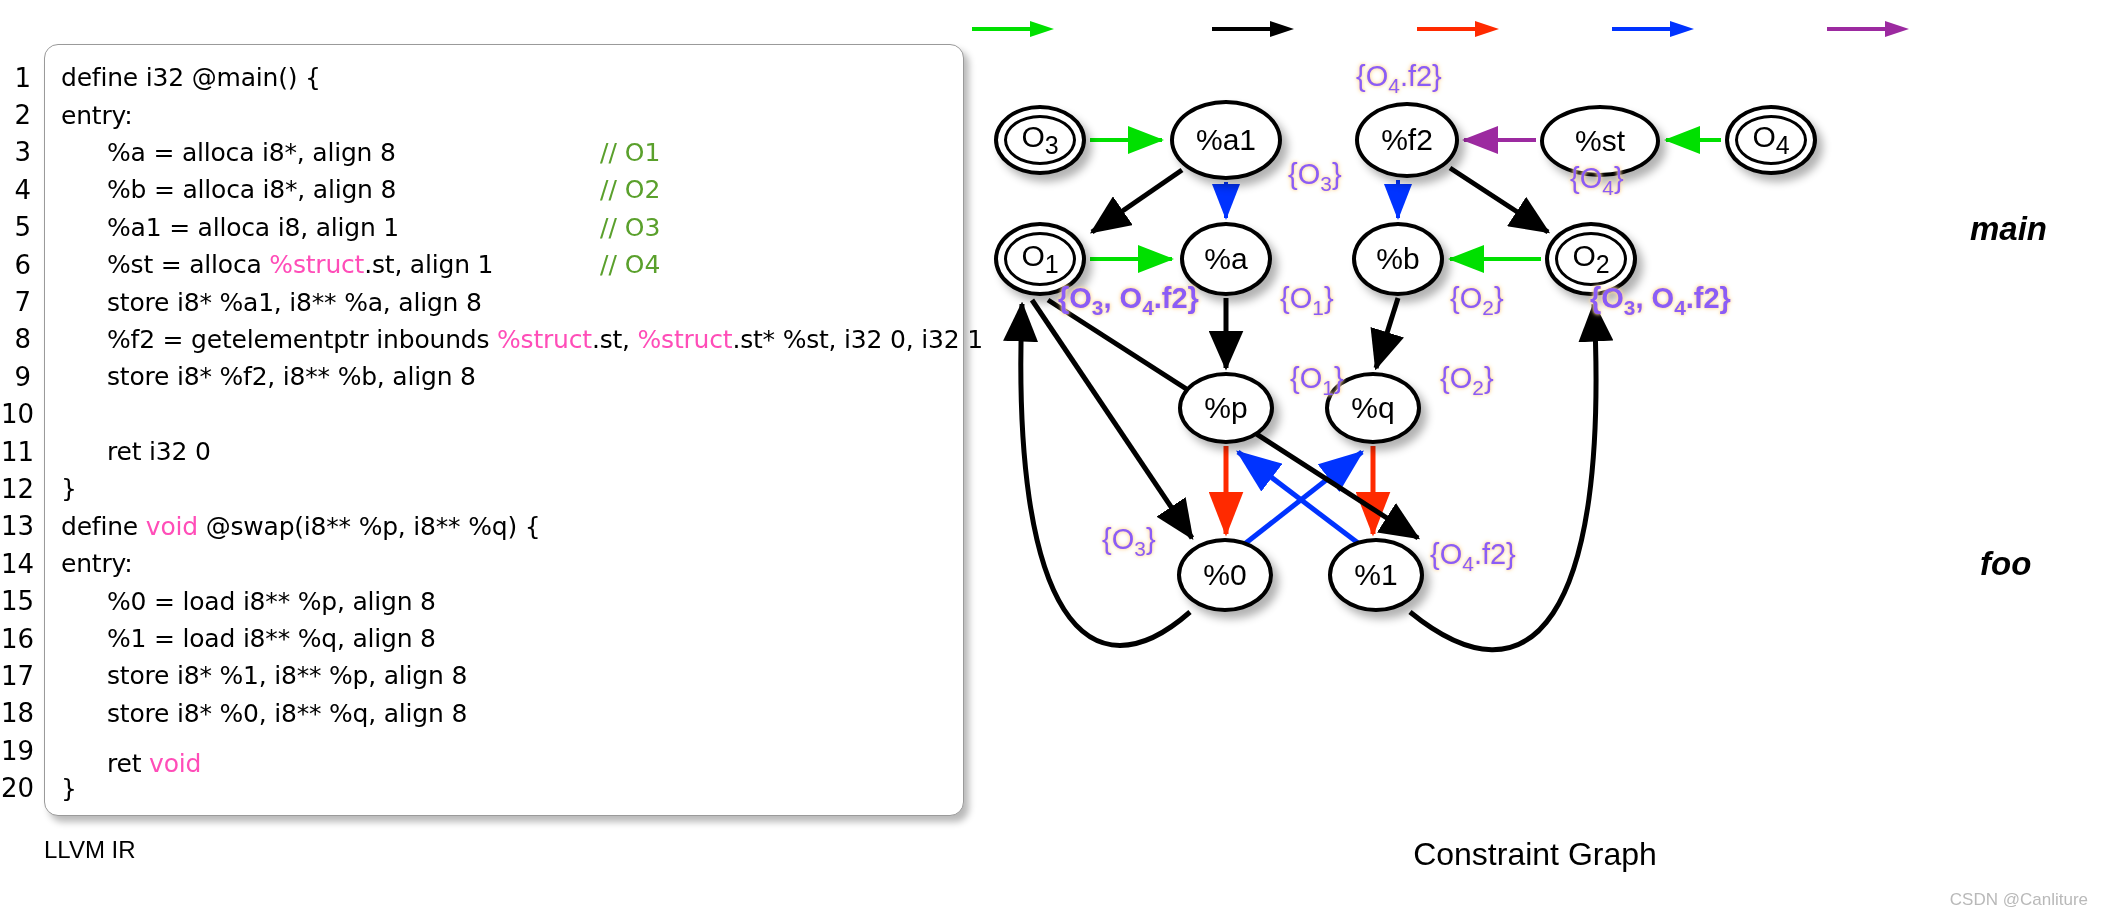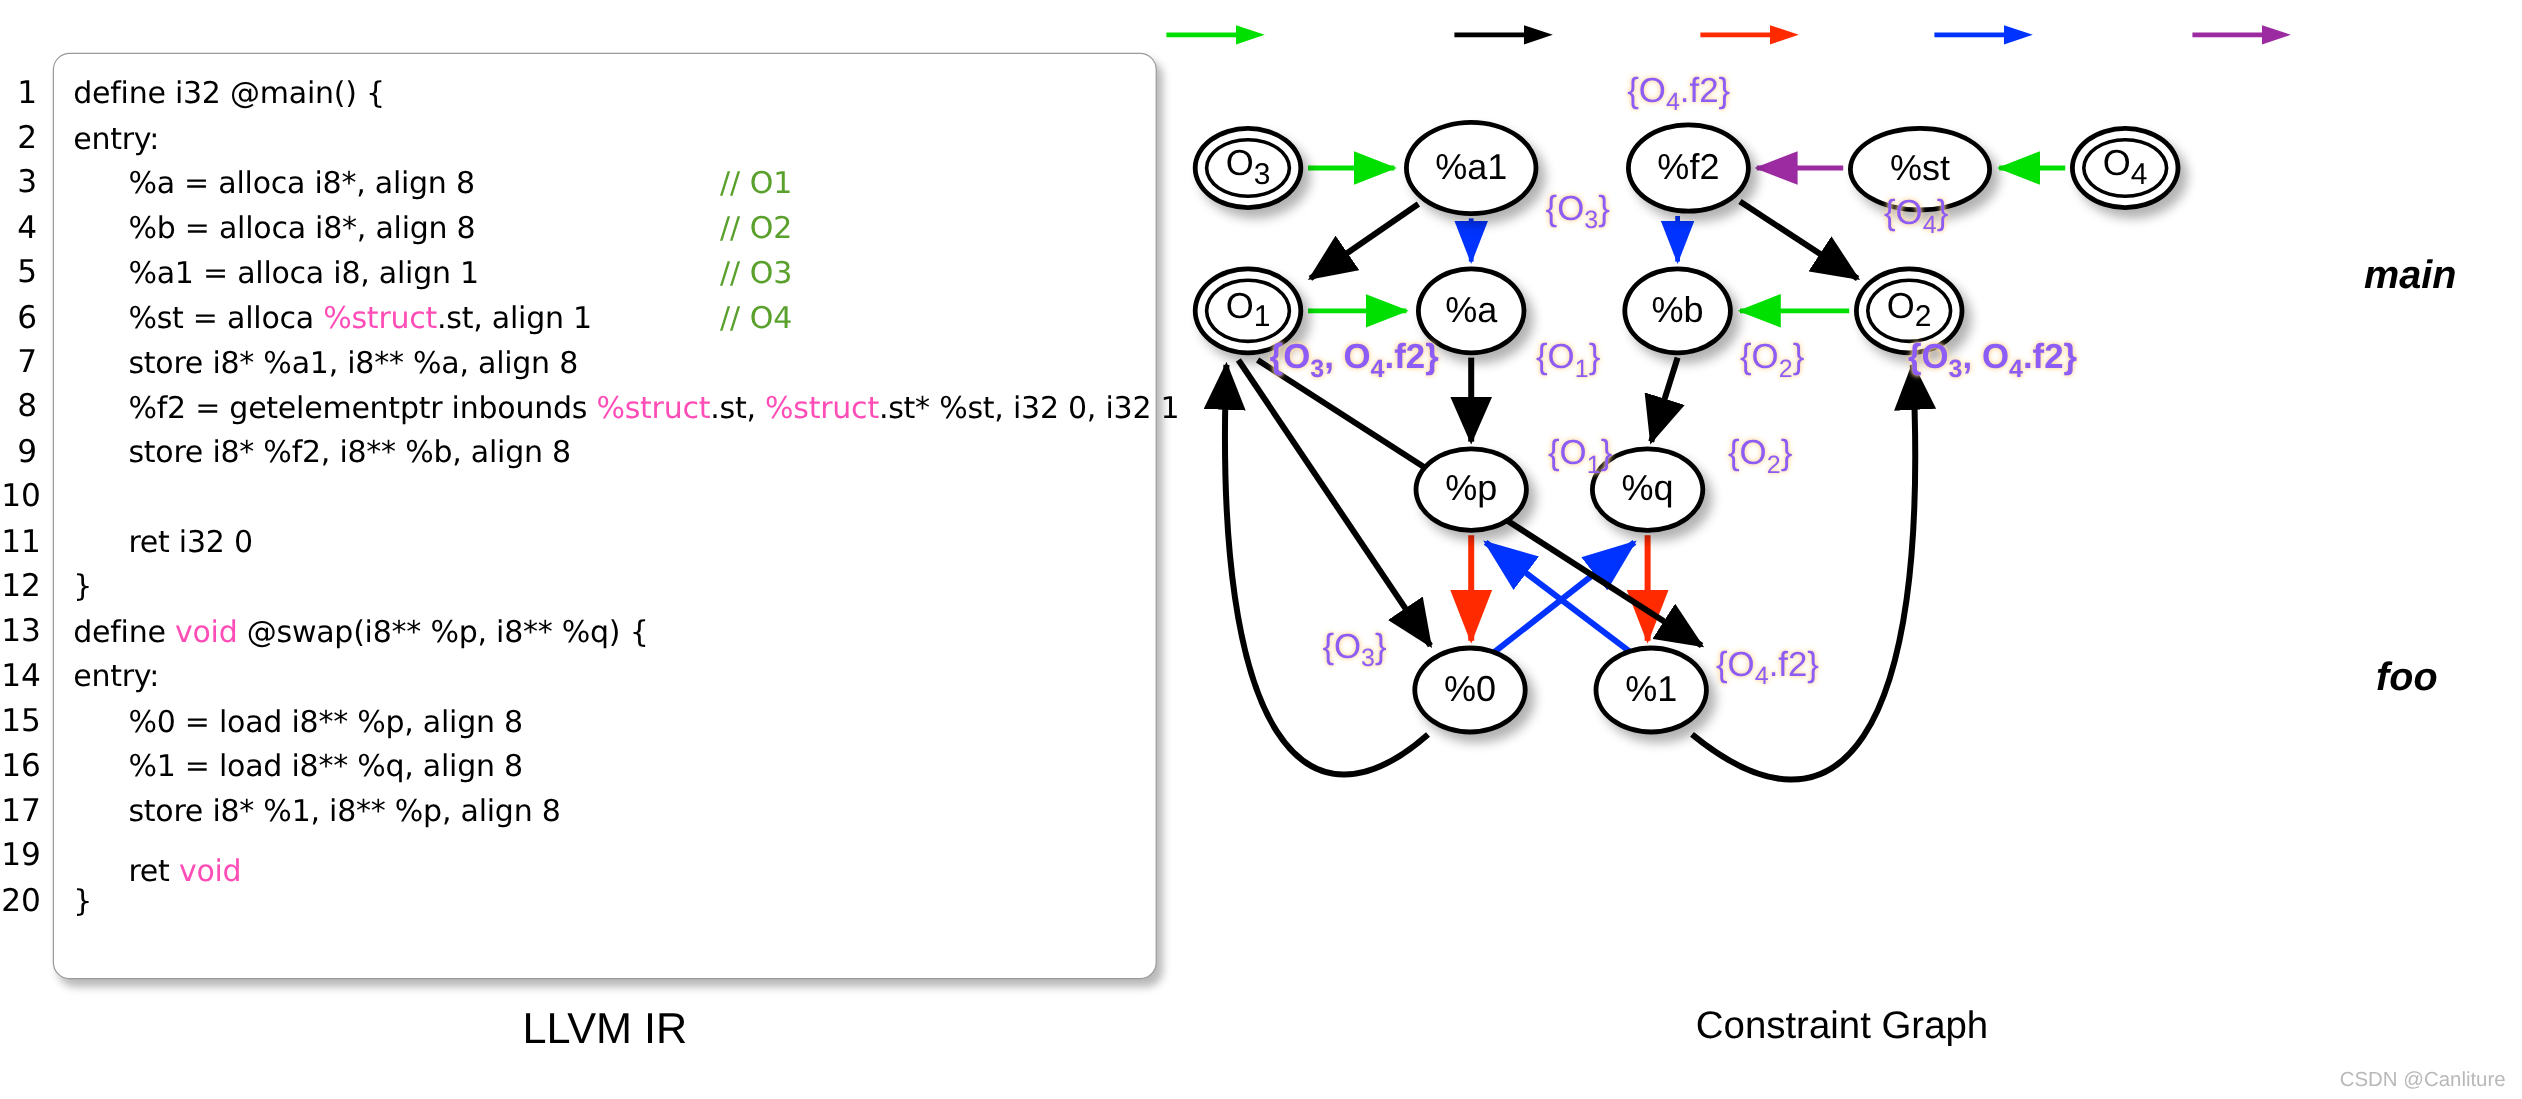--- a/index.html
+++ b/index.html
@@ -28,22 +28,22 @@
   .code-row{position:relative;}
   .ctext{
     font-size:25px;color:#000;white-space:pre;
     font-family:"DejaVu Sans", sans-serif;
     letter-spacing:-0.2px;
   }
   .kw{color:#ff4db8;}
   .cmt-col{position:absolute;left:555px;font-size:25px;color:#5aa02c;
            font-family:"DejaVu Sans", sans-serif;white-space:pre;}
   #llvm-caption{
-    position:absolute;left:44px;top:836px;width:920px;text-align:center;
-    font-size:36px;color:#000;font-family:"Liberation Sans",sans-serif;
+    position:absolute;left:44px;top:836px;width:920px;
+    font-size:24px;color:#000;font-family:"Liberation Sans",sans-serif;
   }
 
   
   #legend{position:absolute;left:970px;top:6px;width:1120px;height:46px;}
   .leg-item{position:absolute;top:0;display:flex;align-items:center;height:46px;}
   .leg-arrow{width:86px;height:20px;display:block;}
   .leg-label{font-size:30px;color:#000;margin-left:8px;font-family:"Liberation Sans",sans-serif;}
 
   
   #graph{position:absolute;left:970px;top:60px;width:1130px;height:790px;}
@@ -148,20 +148,24 @@
         <span class="ln">15</span>
         <span class="ctext" style="padding-left: 62px;">%0 = load i8** %p, align 8</span>
       </div>
       <div class="code-row">
         <span class="ln">16</span>
         <span class="ctext" style="padding-left: 62px;">%1 = load i8** %q, align 8</span>
       </div>
       <div class="code-row">
         <span class="ln">17</span>
         <span class="ctext" style="padding-left: 62px;">store i8* %1, i8** %p, align 8</span>
+      </div>
+      <div class="code-row">
+        <span class="ln">18</span>
+        <span class="ctext" style="padding-left: 62px;">store i8* %0, i8** %q, align 8</span>
       </div>
       <div class="code-row">
         <span class="ln">19</span>
         <span class="ctext" style="padding-left: 62px; margin-top: 25px;">ret <span class="kw">void</span></span>
       </div>
       <div class="code-row">
         <span class="ln">20</span>
         <span class="ctext" style="padding-left: 16px;">}</span>
       </div>
     </div>

